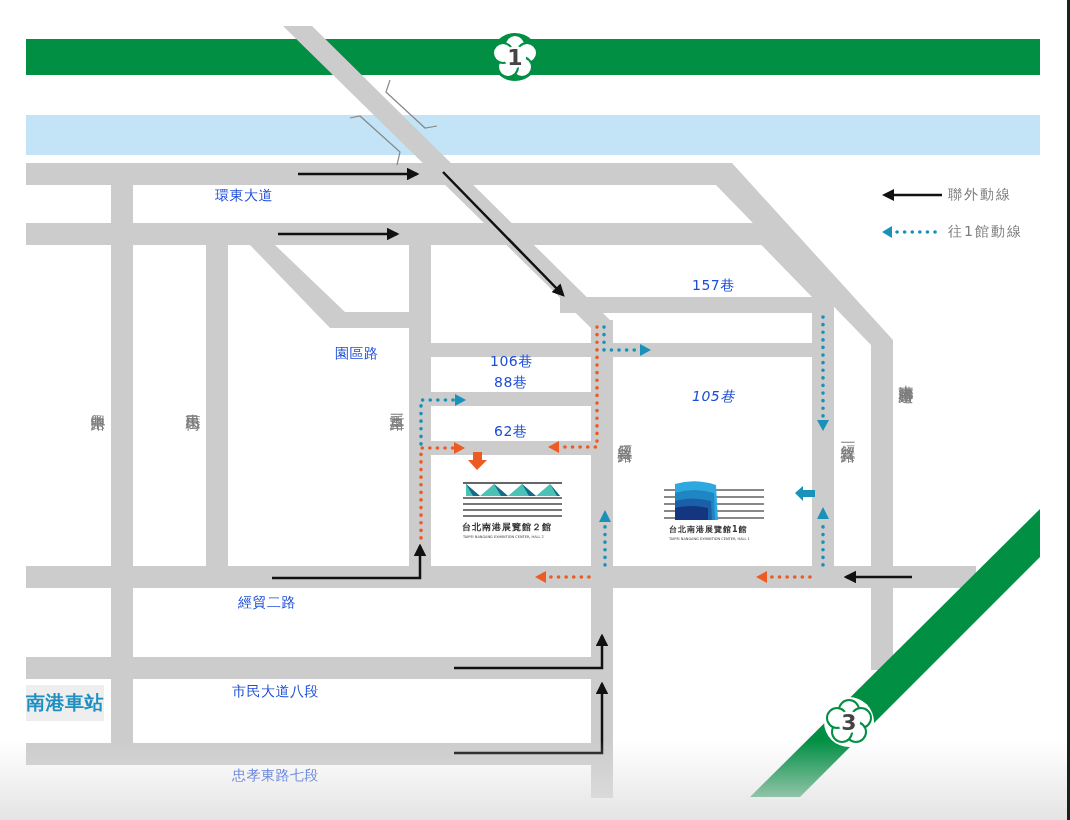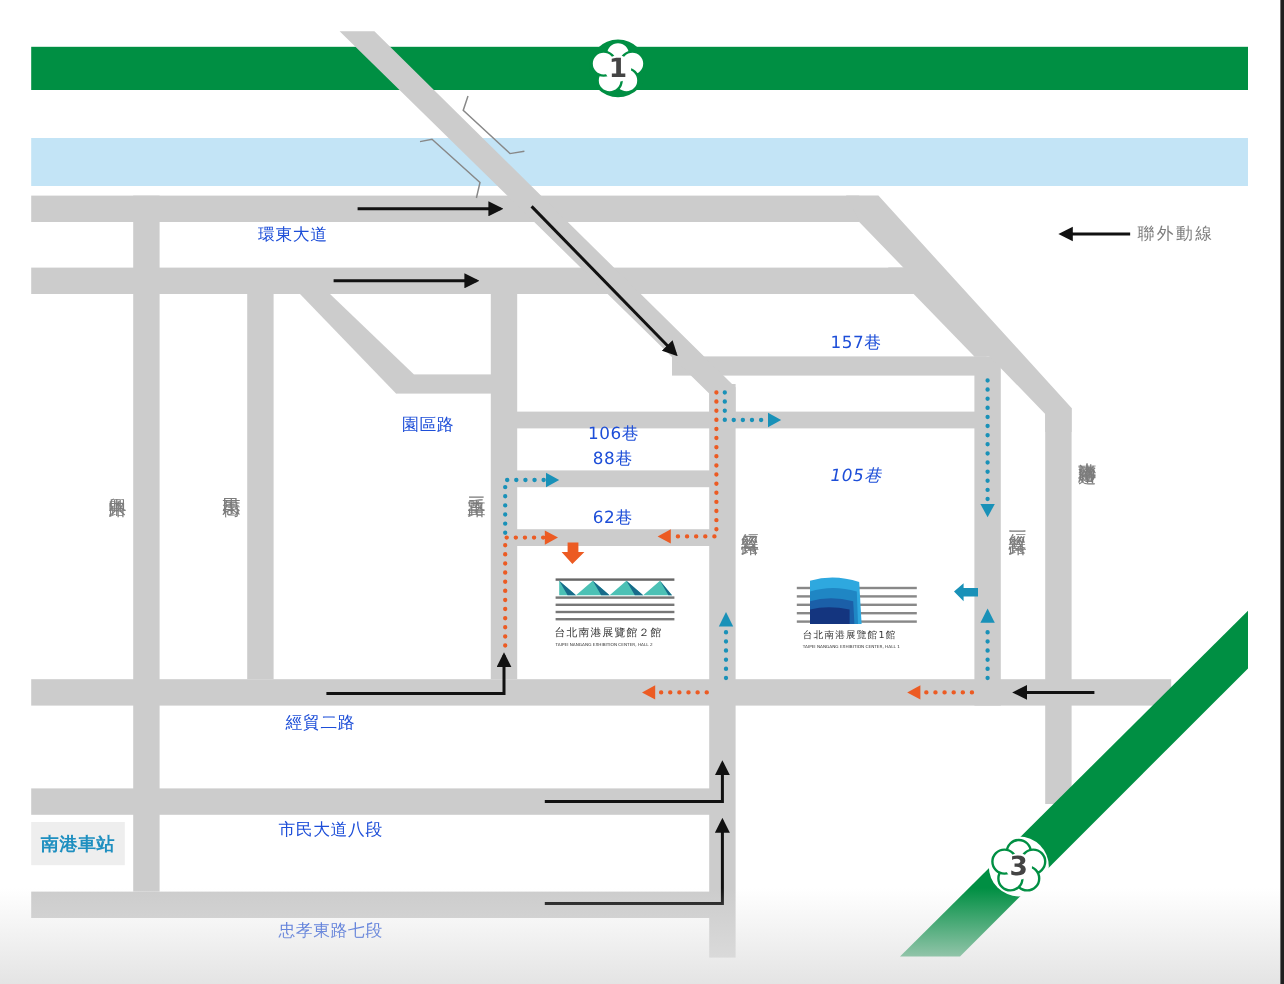--- a/index.html
+++ b/index.html
@@ -21,28 +21,28 @@
     .lbl {
       position: absolute; color: #1d4ed8; font-size: 14px; white-space: nowrap;
       letter-spacing: 0.5px;
     }
     .vlbl {
       position: absolute; color: #7c7c7c; font-size: 15px;
       writing-mode: vertical-rl; text-orientation: upright; letter-spacing: 1px; line-height: 1;
     }
     .station {
       position: absolute; left: 26px; top: 685px; width: 78px; height: 36px;
-      background: #eeeeee; color: #1e8fc0; font-size: 15px; font-weight: bold;
+      background: #eeeeee; color: #1e8fc0; font-size: 19px; font-weight: bold;
       display: flex; align-items: center; justify-content: center; letter-spacing: 0.5px;
     }
     .legend { position: absolute; left: 880px; top: 176px; }
     .legend-row { display: flex; align-items: center; height: 37px; }
     .legend-row svg { width: 62px; height: 14px; margin-right: 6px; }
     .legend-row span { color: #7c7c7c; font-size: 14px; letter-spacing: 2px; }
-    .hall-name { position: absolute; font-size: 9px; font-weight: normal; color: #333; white-space: nowrap; letter-spacing: 1px; }
+    .hall-name { position: absolute; font-size: 9px; font-weight: bold; color: #333; white-space: nowrap; letter-spacing: 1px; }
     .hall-sub { position: absolute; font-size: 3.5px; color: #333; white-space: nowrap; }
     .shield-num {
       position: absolute; width: 40px; height: 40px; display: flex; align-items: center; justify-content: center;
       font-size: 22px; font-weight: bold; color: #444;
     }
   </style>
 </head>
 <body>
 
 <svg id="map-canvas" viewBox="0 0 1070 820" xmlns="http://www.w3.org/2000/svg">
@@ -220,16 +220,23 @@
 <div class="hall-sub" style="left:669px; top:537px;">TAIPEI NANGANG EXHIBITION CENTER, HALL 1</div>
 
 <div class="legend">
   <div class="legend-row">
     <svg viewBox="0 0 62 14">
       <line x1="12" y1="7" x2="62" y2="7" stroke="#111" stroke-width="2.5"></line>
       <polygon points="2,7 14,1 14,13" fill="#111"></polygon>
     </svg>
     <span>聯外動線</span>
   </div>
+  <div class="legend-row">
+    <svg viewBox="0 0 62 14">
+      <polygon points="2,7 12,1 12,13" fill="#1991b8"></polygon>
+      <line x1="17" y1="7" x2="60" y2="7" stroke="#1991b8" stroke-width="3.6" stroke-linecap="round" stroke-dasharray="0.1 7.5"></line>
+    </svg>
+    <span>往1館動線</span>
+  </div>
 </div>
 
 <div class="fade-bottom"></div>
 <div class="edge-strip"></div>
 
 </body></html>

